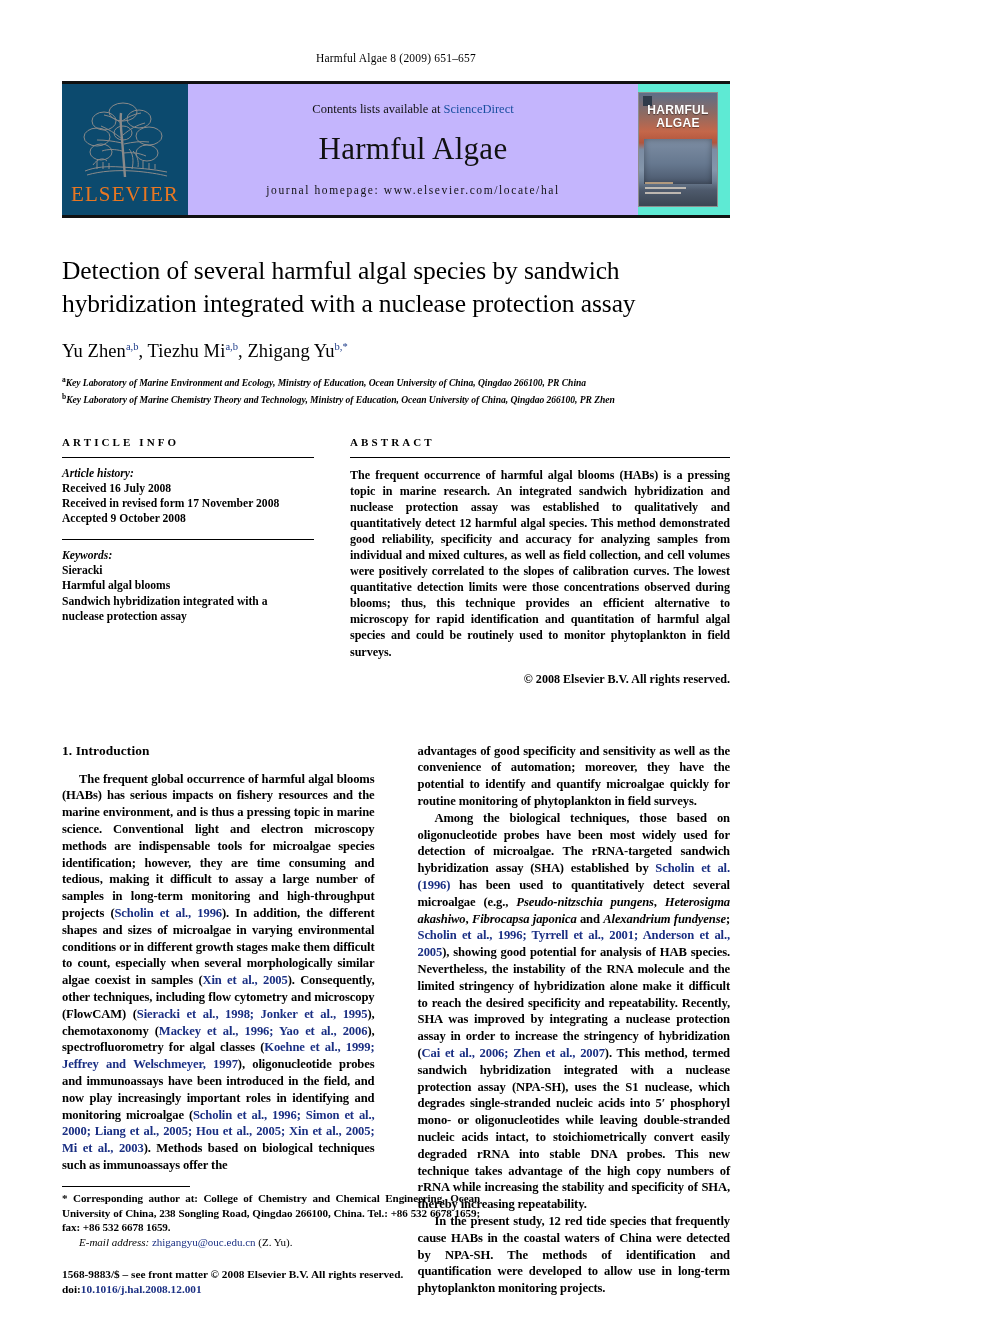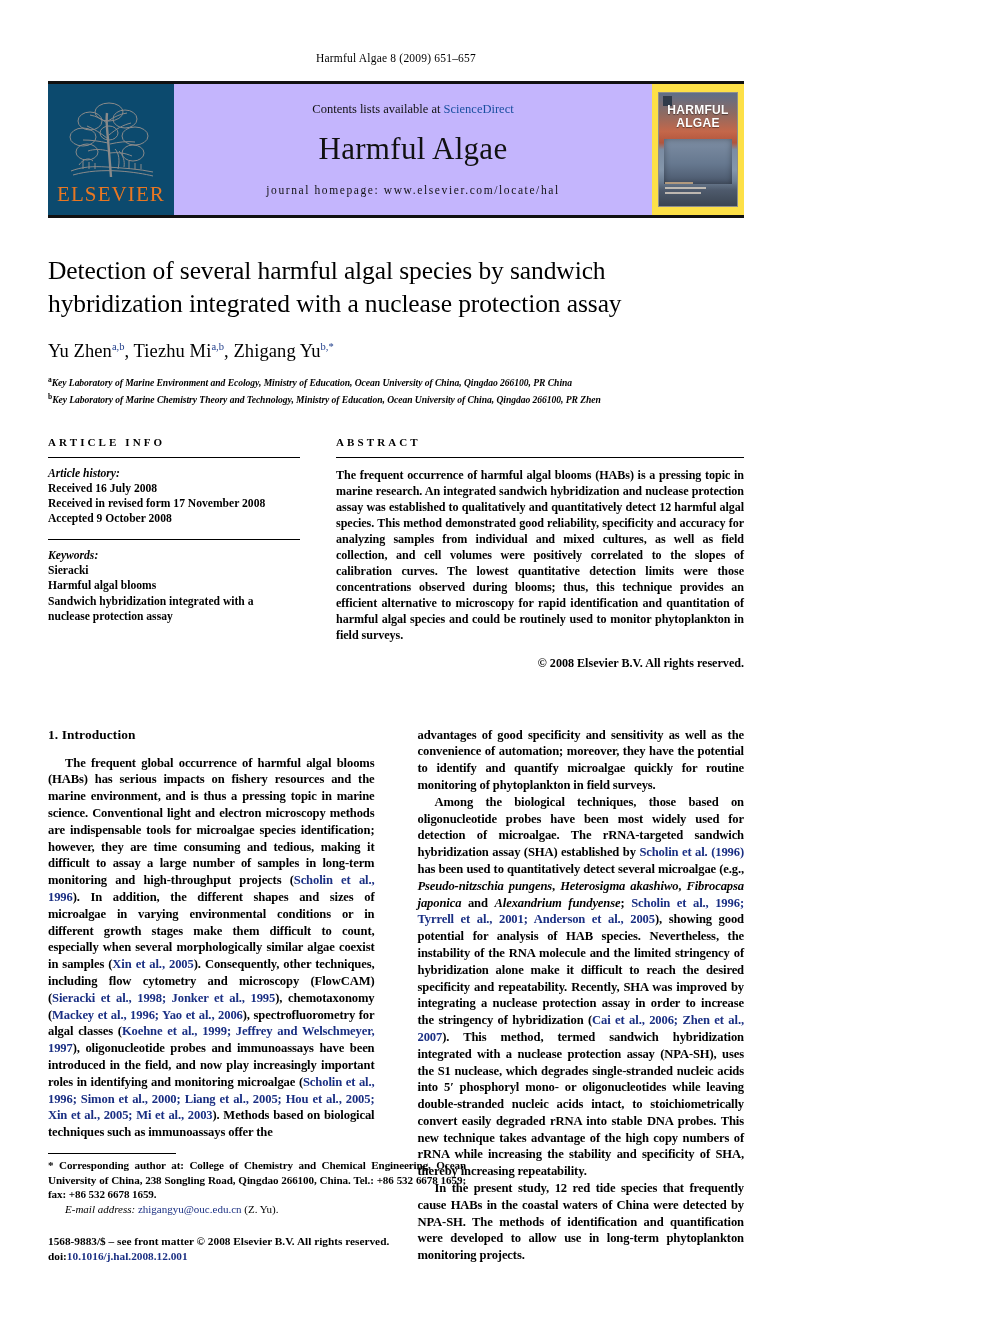--- a/index.html
+++ b/index.html
@@ -13,21 +13,21 @@
     font-family: "Liberation Serif", serif;
     color: #000000;
     position: relative;
     overflow: hidden;
   }
   .page {
     position: relative;
     width: 792px;
     height: 1323px;
     box-sizing: border-box;
-    padding: 0 48px;
+    padding: 0 62px;
   }
 
   
   .running-head {
     text-align: center;
     font-size: 11.5px;
     letter-spacing: .2px;
     padding-top: 52px;
     font-family: "Liberation Serif", serif;
   }
@@ -89,22 +89,22 @@
   .homepage-line {
     font-size: 11.5px;
     letter-spacing: 1.6px;
     color: #111;
   }
   .masthead-cover {
     width: 92px;
     flex: 0 0 92px;
     display: flex;
     align-items: center;
-    justify-content: center;
-    background: #fde047;
+    justify-content: flex-start;
+    background: #5eead4;
   }
   .cover-thumb {
     width: 78px;
     height: 113px;
     border: 1px solid #8d8d8d;
     position: relative;
     overflow: hidden;
     background: linear-gradient(#5d6e88 0%, #8d6a62 18%, #c4674a 34%, #b2553c 44%, #7b8ca3 50%, #8496ab 68%, #6d7e93 78%, #4e5a6c 86%, #3b4552 100%);
   }
   .cover-thumb .cv-title {

